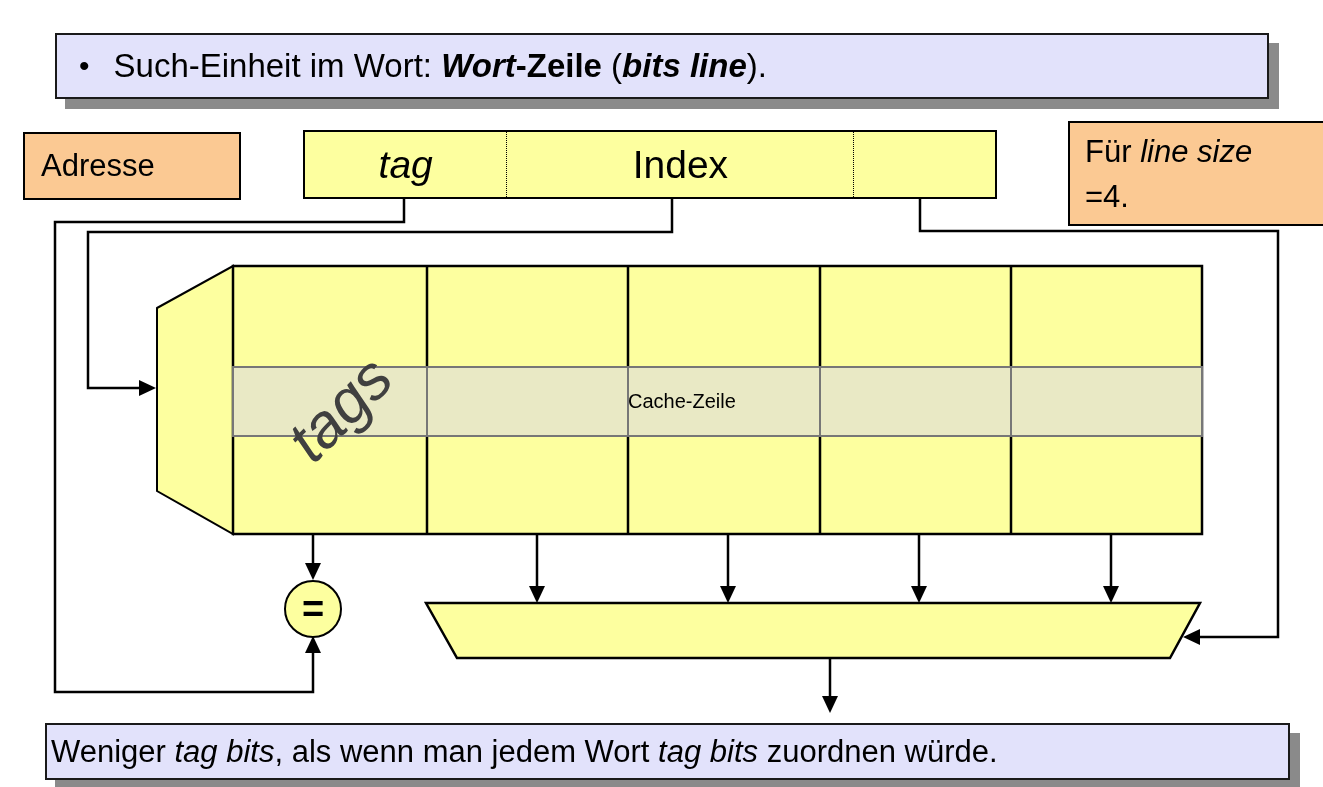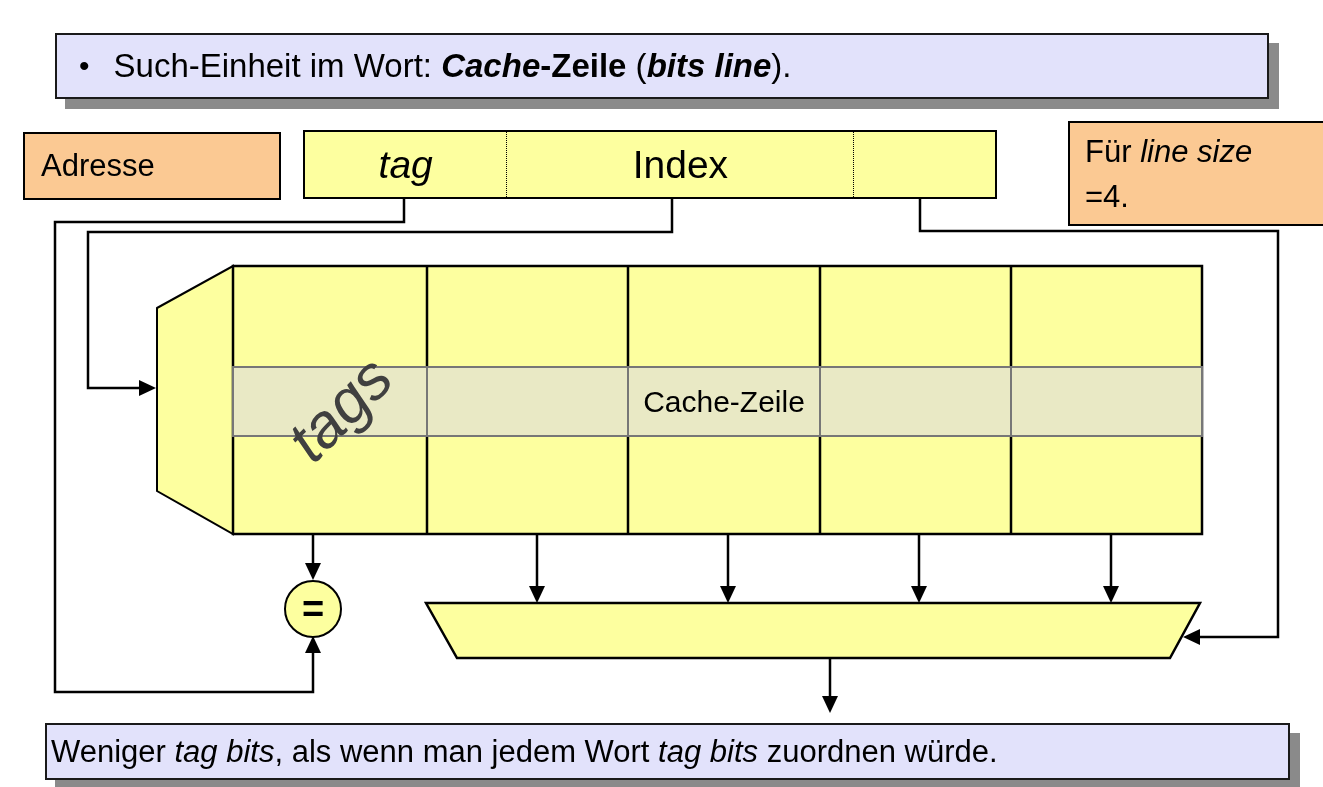--- a/index.html
+++ b/index.html
@@ -22,41 +22,41 @@
   #diagram-svg{position:absolute;left:0;top:0;}
   .abs{position:absolute;box-sizing:border-box;}
   .shadowed{box-shadow:10px 10px 0 var(--c-shadow);}
   .title-box{
     left:55px;top:33px;width:1214px;height:66px;
     background:var(--c-lavender);border:2.5px solid #1a1a1a;
     display:flex;align-items:center;font-size:33px;
   }
   .title-bullet{margin-left:22px;margin-right:24px;font-size:30px;}
   .adresse-box{
-    left:23px;top:132px;width:258px;height:68px;
+    left:23px;top:132px;width:218px;height:68px;
     background:var(--c-orange);border:2px solid #000;
     display:flex;align-items:center;padding-left:16px;font-size:31px;
   }
   .addr-field{
     left:303px;top:130px;width:694px;height:69px;
     background:var(--c-yellow);border:2px solid #000;
     display:flex;font-size:39px;
   }
   .addr-sec{display:flex;align-items:center;justify-content:center;height:100%;}
   .addr-sec.tag{width:202px;font-style:italic;}
   .addr-sec.index{width:347px;border-left:1px dotted #000;}
   .addr-sec.offset{width:141px;border-left:1px dotted #000;}
   .fuer-box{
     left:1032px;top:121px;width:258px;height:105px;
     background:var(--c-orange);border:2px solid #000;
     font-size:31px;line-height:45px;padding:6px 0 0 15px;margin-left:36px;
   }
   .cache-zeile-label{
     left:628px;top:367px;width:192px;height:69px;
-    display:flex;align-items:center;justify-content:center;font-size:30px;
+    display:flex;align-items:center;font-size:20px;
   }
   .tags-label{
     left:340px;top:408px;width:0;height:0;overflow:visible;
     display:flex;align-items:center;justify-content:center;
   }
   .tags-label>span{
     transform:rotate(-45deg);white-space:nowrap;
     font-size:62px;font-style:italic;color:var(--c-tags);
   }
   .eq-label{
@@ -131,21 +131,21 @@
     <polygon points="426,603 1200,603 1170,658 457,658" fill="#fdff9f" stroke="#000" stroke-width="2.5"></polygon>
 
     <line x1="830" y1="658" x2="830" y2="704" stroke="#000" stroke-width="2.5"></line>
     <polygon points="830,713 822,696 838,696" fill="#000"></polygon>
 
     <circle cx="313" cy="609" r="28" fill="#fdff9f" stroke="#000" stroke-width="2"></circle>
   </svg>
 
   <div class="abs title-box shadowed">
     <span class="title-bullet">•</span>
-    <span class="rich"><span>Such-Einheit im Wort: </span><span class="bi">Cache</span><span class="b">-Zeile</span><span> (</span><span class="bi">bits line</span><span>).</span></span>
+    <span class="rich"><span>Such-Einheit im Wort: </span><span class="bi">Wort</span><span class="b">-Zeile</span><span> (</span><span class="bi">bits line</span><span>).</span></span>
   </div>
 
   <div class="abs adresse-box">
     <span>Adresse</span>
   </div>
 
   <div class="abs addr-field">
     <div class="addr-sec tag">
       <span>tag</span>
     </div>

